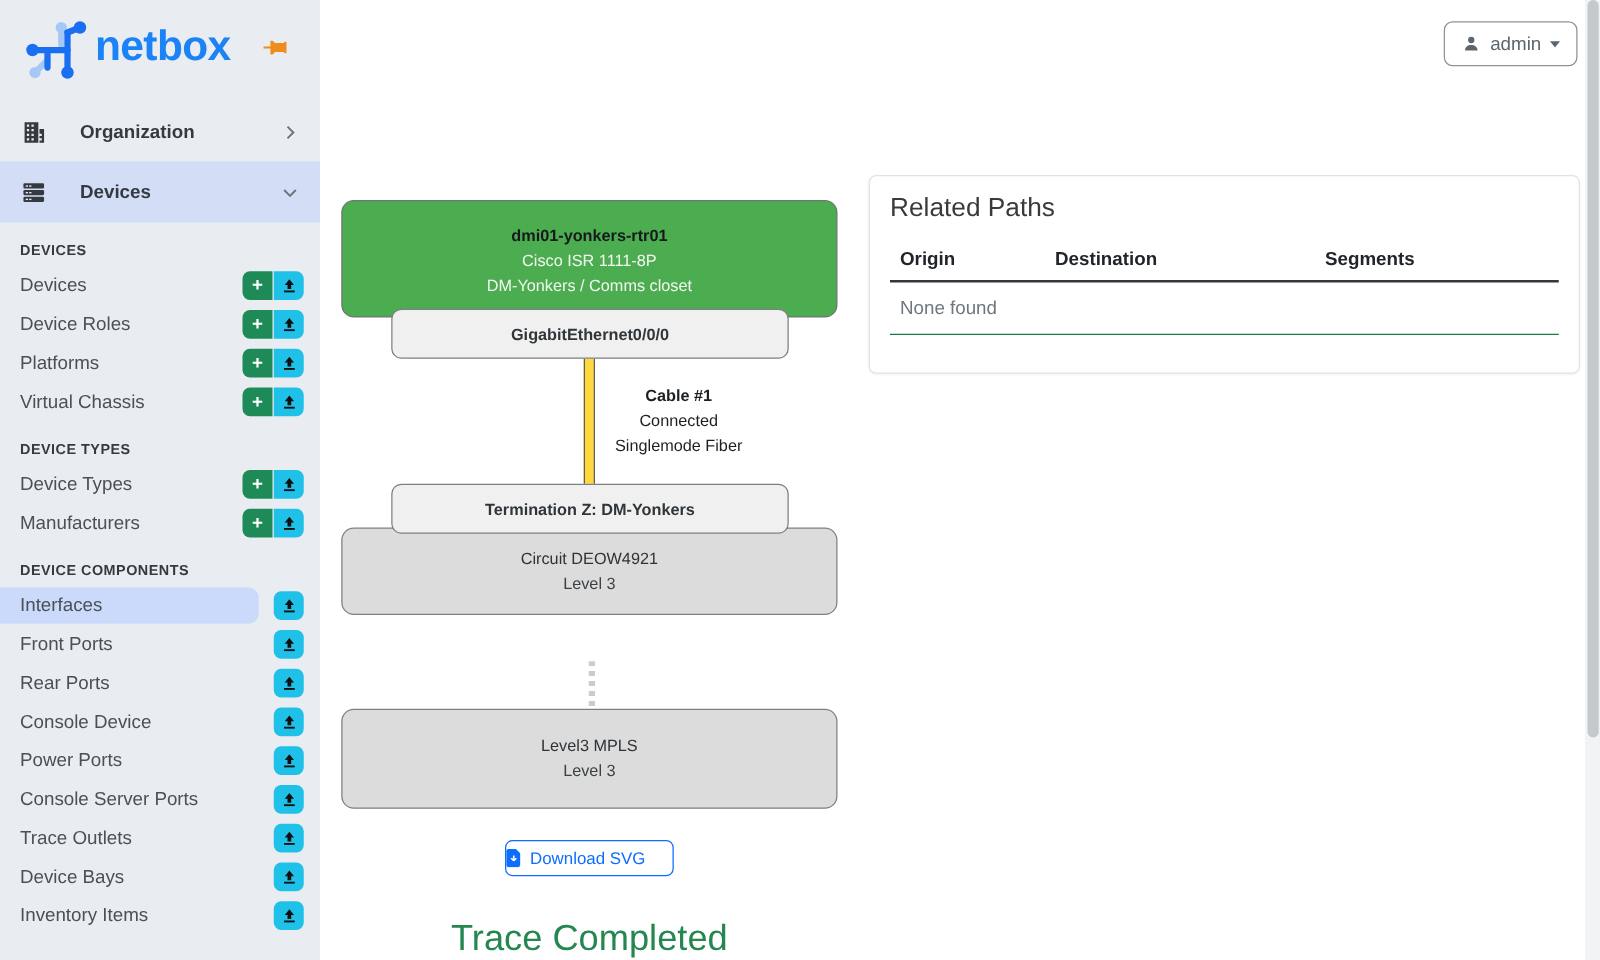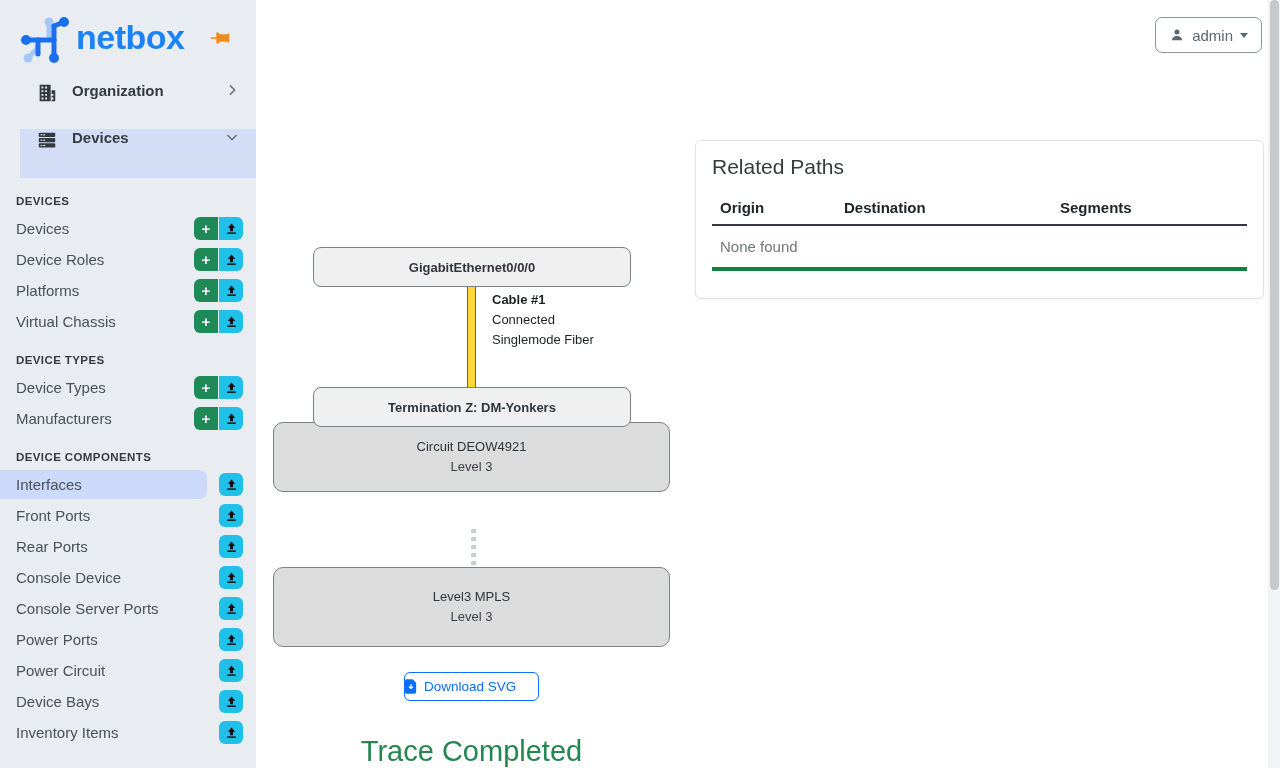--- a/index.html
+++ b/index.html
@@ -5,21 +5,21 @@
   * { margin:0; padding:0; box-sizing:border-box; }
   html,body { width:1280px; height:768px; overflow:hidden; font-family:"Liberation Sans", sans-serif; background:#fff; }
 
   
   .sidebar { position:absolute; left:0; top:0; width:256px; height:768px; background:#e9edf1; overflow:hidden; }
   .brand-row { position:relative; height:82px; }
   .logo-mark { position:absolute; left:18px; top:14px; }
   .wordmark { position:absolute; left:76px; top:18px; font-size:34px; font-weight:600; color:#1b83f5; letter-spacing:-0.5px; }
   .pin { position:absolute; left:209px; top:27px; }
 
-  .nav-group { display:flex; align-items:flex-start; gap:14px; padding:0 16px; height:47px; cursor:pointer;margin-left:20px; }
+  .nav-group { display:flex; align-items:center; gap:26px; padding:0 16px; height:47px; cursor:pointer; }
   .nav-group.active { background:#d3def6; height:49px; }
   .nav-group .glabel { font-size:15px; font-weight:700; color:#343a40; flex:1; }
 
   .section-header { padding:17px 16px 6px 16px; font-size:11.5px; font-weight:700; letter-spacing:.4px; color:#343a40; }
   .side-item { position:relative; display:flex; align-items:center; height:31px; padding:0 13px 0 16px; cursor:pointer; }
   .side-item .ilabel { font-size:15px; color:#495057; flex:1; position:relative; z-index:1; }
   .side-item.active::before { content:""; position:absolute; left:0; top:1px; height:29px; width:207px; background:#cbd9fa; border-radius:0 8px 8px 0; }
 
   .btn-pair { display:flex; position:relative; z-index:1; }
   .mini-btn { width:24px; height:23px; display:flex; align-items:center; justify-content:center; border:none; cursor:pointer; }
@@ -52,34 +52,34 @@
   .iface-box { top:247px; }
   .termz-box { top:387px; }
   .terma-box { top:487px; }
   .big-gray { left:17px; width:397px; background:#dcdcdc; border-radius:10px; z-index:2; }
   .circuit-box { top:422px; height:70px; padding-top:14px; }
   .pn-box { top:567px; height:80px; padding-top:19px; }
   .big-gray .gname { font-size:13px; font-weight:400; color:#2e3337; line-height:20px; }
   .big-gray .gsub { font-size:13px; color:#3c4146; line-height:20px; }
 
   .cable-line { position:absolute; left:211px; top:287px; width:9px; height:100px; background:#ffd83d; border-left:1px solid #5f5f5f; border-right:1px solid #5f5f5f; z-index:1; }
-  .cable-label { position:absolute; left:236px; top:290px; text-align:left; }
+  .cable-label { position:absolute; left:236px; top:307px; text-align:center; }
   .cable-label .cl1 { font-size:13px; font-weight:700; color:#1d2023; line-height:20px; }
   .cable-label .cl2 { font-size:13px; color:#1d2023; line-height:20px; }
   .dash-line { position:absolute; left:215px; top:529px; width:5px; height:36px; background:repeating-linear-gradient(to bottom,#c8cdd2 0 4px, transparent 4px 8px); z-index:1; }
 
   .dl-btn { position:absolute; left:148px; top:672px; width:135px; height:29px; background:#fff; border:1px solid #0d6efd; border-radius:6px; color:#0d6efd; font-size:13.5px; display:flex; align-items:center; justify-content:flex-start; gap:7px; cursor:pointer; }
   .trace-status { position:absolute; left:0; top:735px; width:431px; text-align:center; font-size:29px; color:#24874f; }
 
   
   .card { position:absolute; left:439px; top:140px; width:569px; height:159px; background:#fff; border:1px solid #e0e4e7; border-radius:6px; box-shadow:0 1px 2px rgba(0,0,0,.05); padding:14px 16px; }
   .card-title { font-size:21px; color:#373b3e; font-weight:400; }
   .rp-table { width:100%; border-collapse:collapse; margin-top:12px; }
   .rp-table th { text-align:left; font-size:15px; color:#212529; padding:8px 8px; border-bottom:2px solid #32383e; }
-  .rp-table td { font-size:15px; color:#6f777e; padding:12px 8px; border-bottom:4px solid #15803d; }
+  .rp-table td { font-size:15px; color:#6f777e; padding:12px 8px; border-bottom:1px solid #15803d; }
   .col-origin { width:124px; } .col-dest { width:216px; }
 
   
   .scrollbar { position:absolute; right:0; top:0; width:12px; height:768px; background:#f1f3f5; }
   .scroll-thumb { position:absolute; right:1.5px; top:0; width:9px; height:590px; background:#c4c9cd; border-radius:5px; }
 
   svg { display:block; }
 </style>
 </head>
 <body>
@@ -295,43 +295,43 @@
     <button class="mini-btn btn-import solo">
         <span>
           <svg width="13" height="13" viewBox="0 0 14 14">
             <path fill="#111" d="M7 1.5 L11 6.5 H8.6 V10 H5.4 V6.5 H3 Z"></path>
             <rect x="2.4" y="11.2" width="9.2" height="1.6" fill="#111"></rect>
           </svg>
         </span>
       </button>
   </div>
   <div class="side-item">
+    <span class="ilabel">Power Ports</span>
+    <button class="mini-btn btn-import solo">
+        <span>
+          <svg width="13" height="13" viewBox="0 0 14 14">
+            <path fill="#111" d="M7 1.5 L11 6.5 H8.6 V10 H5.4 V6.5 H3 Z"></path>
+            <rect x="2.4" y="11.2" width="9.2" height="1.6" fill="#111"></rect>
+          </svg>
+        </span>
+      </button>
+  </div>
+  <div class="side-item">
     <span class="ilabel">Console Server Ports</span>
     <button class="mini-btn btn-import solo">
         <span>
           <svg width="13" height="13" viewBox="0 0 14 14">
             <path fill="#111" d="M7 1.5 L11 6.5 H8.6 V10 H5.4 V6.5 H3 Z"></path>
             <rect x="2.4" y="11.2" width="9.2" height="1.6" fill="#111"></rect>
           </svg>
         </span>
       </button>
   </div>
   <div class="side-item">
-    <span class="ilabel">Power Ports</span>
-    <button class="mini-btn btn-import solo">
-        <span>
-          <svg width="13" height="13" viewBox="0 0 14 14">
-            <path fill="#111" d="M7 1.5 L11 6.5 H8.6 V10 H5.4 V6.5 H3 Z"></path>
-            <rect x="2.4" y="11.2" width="9.2" height="1.6" fill="#111"></rect>
-          </svg>
-        </span>
-      </button>
-  </div>
-  <div class="side-item">
-    <span class="ilabel">Power Circuit</span>
+    <span class="ilabel">Trace Outlets</span>
     <button class="mini-btn btn-import solo">
         <span>
           <svg width="13" height="13" viewBox="0 0 14 14">
             <path fill="#111" d="M7 1.5 L11 6.5 H8.6 V10 H5.4 V6.5 H3 Z"></path>
             <rect x="2.4" y="11.2" width="9.2" height="1.6" fill="#111"></rect>
           </svg>
         </span>
       </button>
   </div>
   <div class="side-item">
@@ -368,20 +368,25 @@
           <path d="M4.5 20c0-4.2 3.4-6.5 7.5-6.5s7.5 2.3 7.5 6.5z"></path>
         </svg>
     </span>
     <span>admin</span>
     <span class="caret"></span>
   </button>
 
 
   <div class="diagram">
 
+    <div class="node device-box">
+      <div class="dname">dmi01-yonkers-rtr01</div>
+      <div class="dline">Cisco ISR 1111-8P</div>
+      <div class="dline">DM-Yonkers / Comms closet</div>
+    </div>
 
     <div class="node term-box iface-box">GigabitEthernet0/0/0</div>
 
     <div class="cable-line"></div>
     <div class="cable-label">
       <div class="cl1">Cable #1</div>
       <div class="cl2">Connected</div>
       <div class="cl2">Singlemode Fiber</div>
     </div>
 

